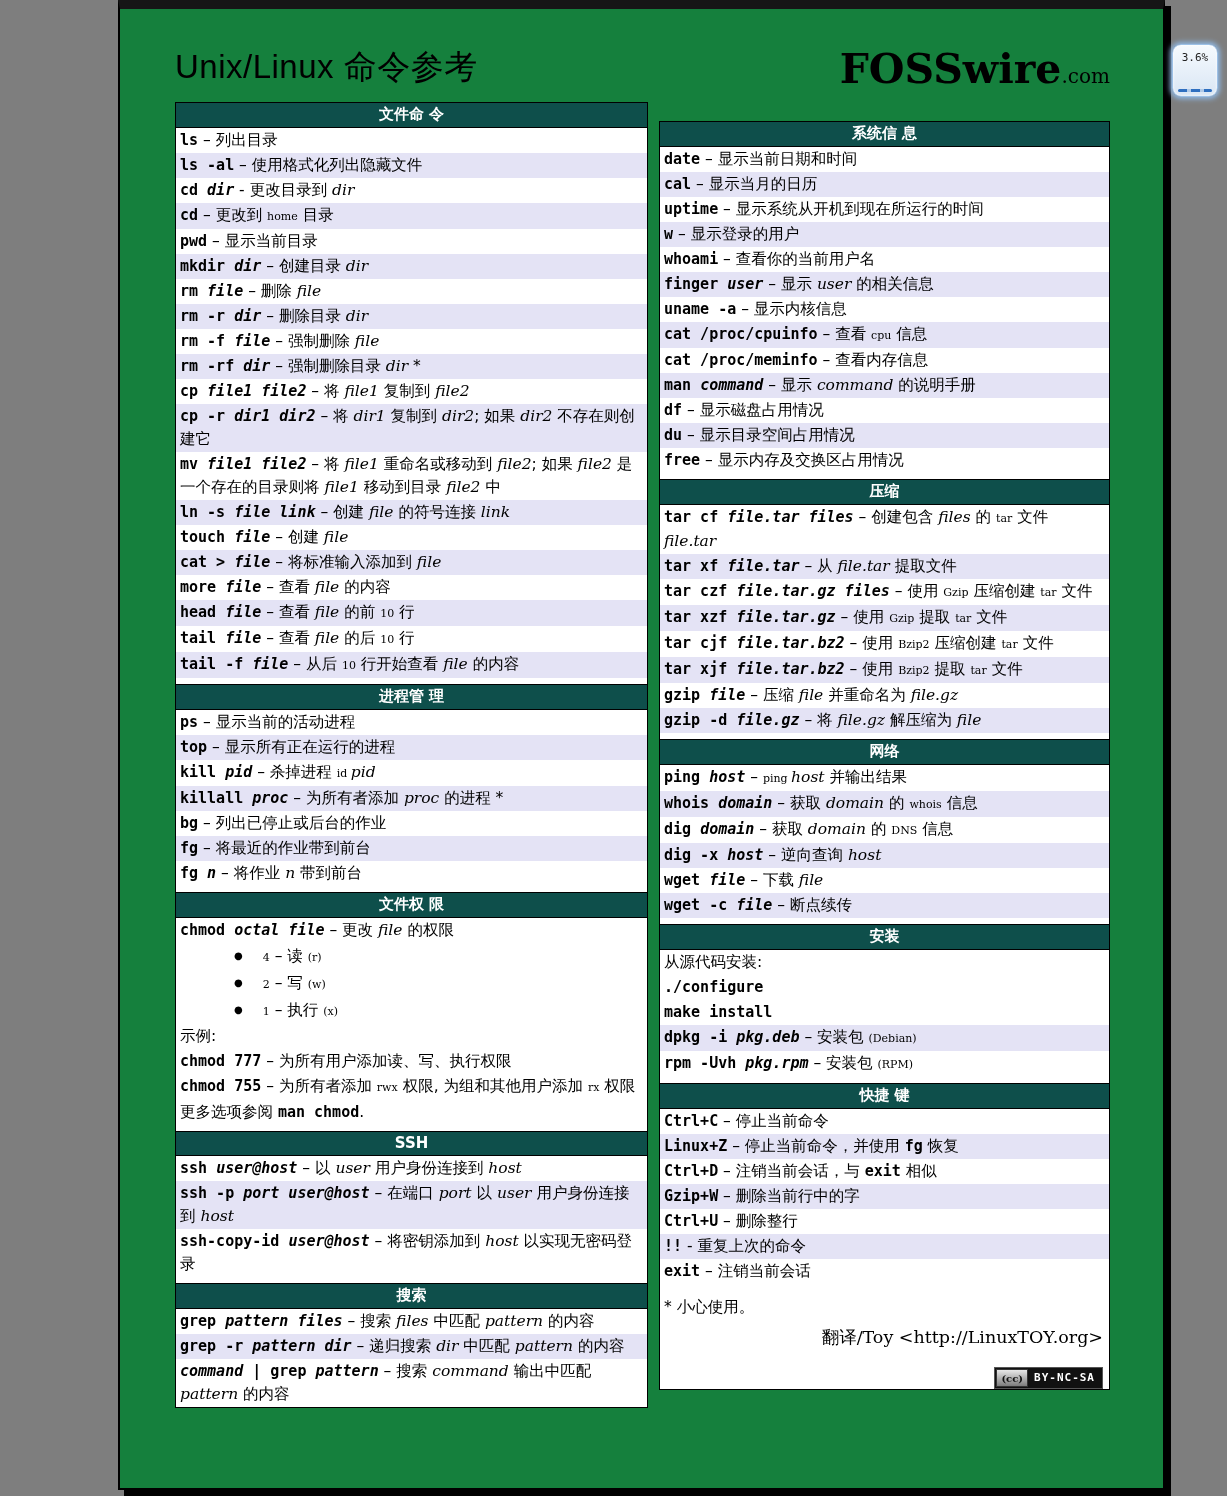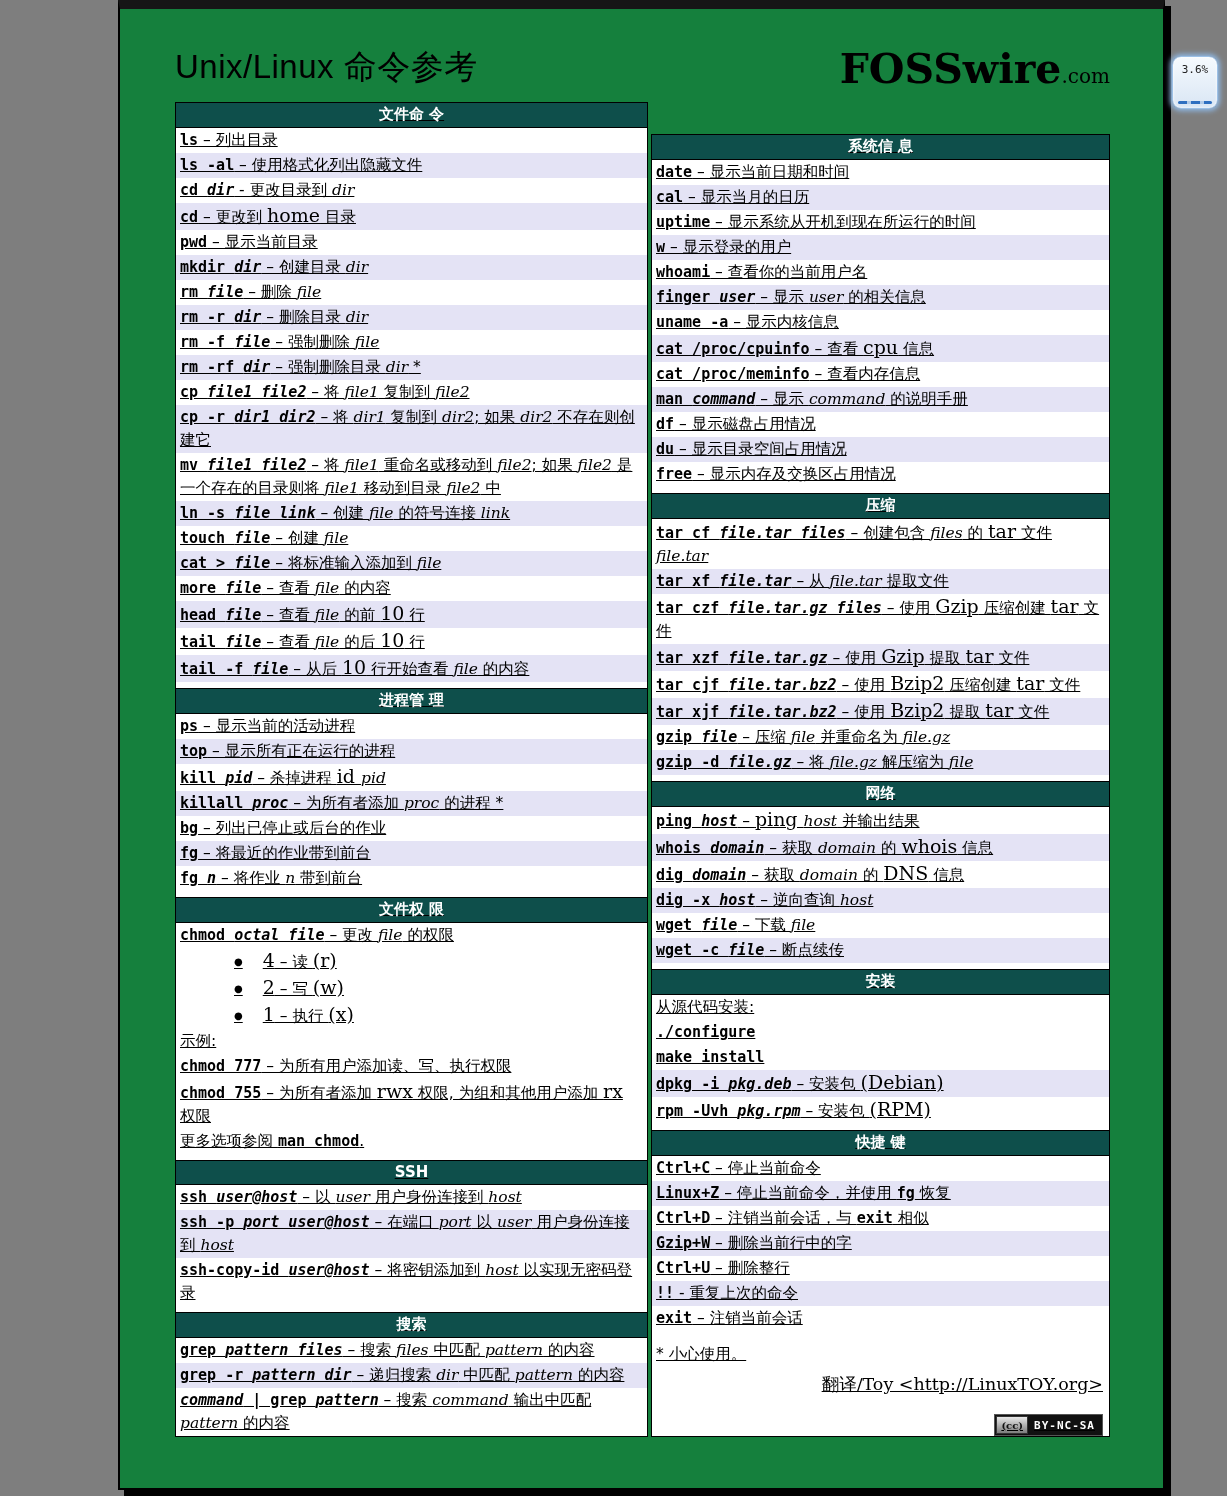--- a/index.html
+++ b/index.html
@@ -36,24 +36,23 @@
     letter-spacing:0.5px;
   }
   .logo{
     font-family:"DejaVu Serif",serif;
     font-weight:bold;font-size:41px;color:#000;line-height:1;
   }
   .logo .logo-suffix{
     font-size:20px;font-weight:400;
   }
   .columns{
-    display:flex;gap:3px;
+    display:flex;gap:11px;
     margin:0 53px 0 55px;
-    align-items:flex-end;
-    text-decoration:underline;
+    align-items:center;
   }
   .col{
     border:1px solid #000;
     background:#fff;
   }
   .col-left{width:473px;flex:none;}
   .col-right{flex:1;display:flex;flex-direction:column;}
   .section.gap{margin-top:6px;}
   .section-header{
     background:var(--header-bg);
@@ -76,21 +75,21 @@
   .row.bullet{padding-left:58px;}
   .row.bullet::before{
     content:"\25CF";
     font-size:10px;
     vertical-align:2px;
     margin-right:20px;
   }
   .seg-cmd{font-family:"DejaVu Sans Mono",monospace;font-weight:bold;font-size:15px;}
   .seg-arg{font-family:"DejaVu Sans Mono",monospace;font-weight:bold;font-style:italic;font-size:15px;}
   .seg-it{font-family:"DejaVu Serif",serif;font-style:italic;font-size:15.5px;}
-  .seg-ro{font-family:"DejaVu Serif",serif;font-size:19px;}
+  .seg-ro{font-family:"DejaVu Serif",serif;font-size:11px;}
   .seg-plain{font-family:"DejaVu Sans",sans-serif;}
   .col-footer{margin-top:12px;}
   .footnote-row{padding:1px 4px;font-size:15.5px;}
   .credit-row{
     text-align:right;
     font-family:"DejaVu Serif",serif;
     font-size:17.5px;
     padding:6px 6px 0 0;
   }
   .cc-badge{
@@ -114,21 +113,21 @@
     border:1px solid #333;
   }
   .cc-label{
     color:#fff;
     font-family:"DejaVu Sans Mono",monospace;
     font-size:11px;font-weight:bold;
     padding:0 6px;
     letter-spacing:1px;
   }
   .zoom-badge{
-    position:absolute;left:1172px;top:56px;
+    position:absolute;left:1172px;top:44px;
     width:46px;height:53px;
     border-radius:9px;
     background:linear-gradient(#f6fafe,#d9e6f4);
     border:1px solid #9cc0e6;
     box-shadow:0 0 5px 2px #8fb8e4, inset 0 0 3px #ffffff;
     font-family:"DejaVu Sans Mono",monospace;
     font-size:11px;color:#222;
     padding-top:6px;
     text-align:center;
   }

